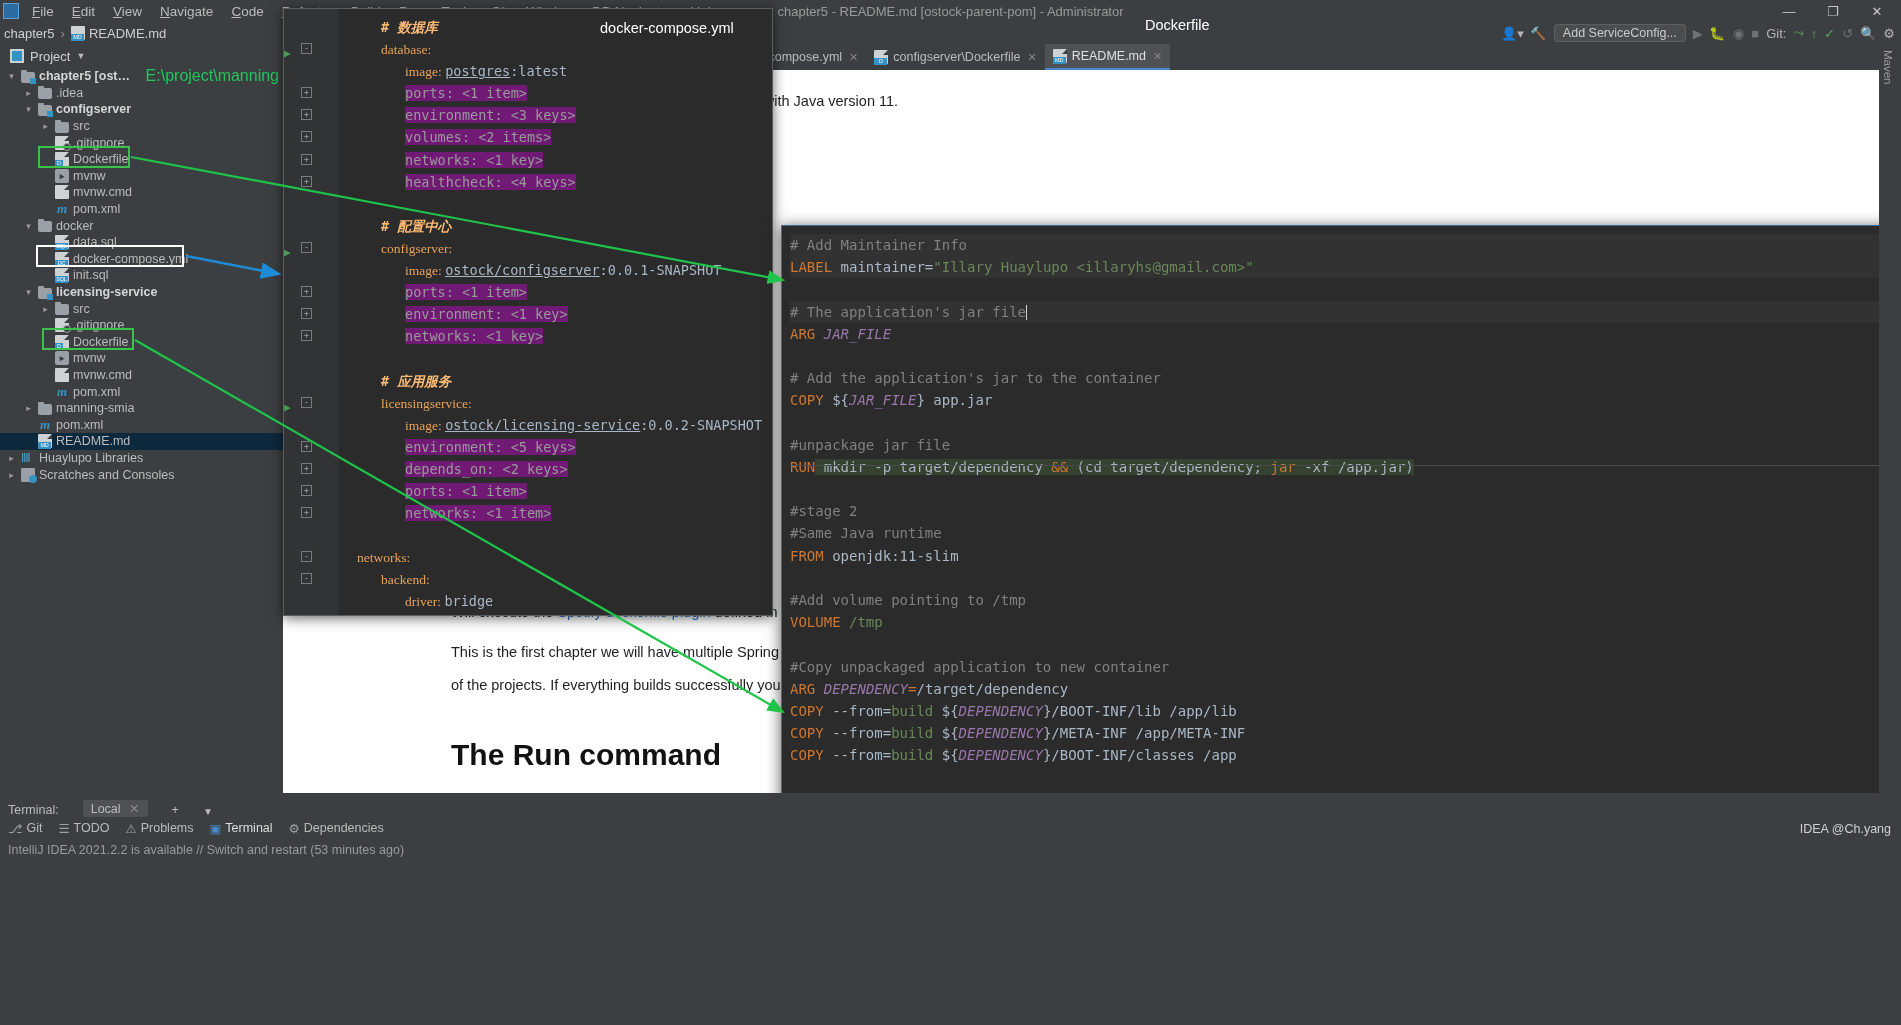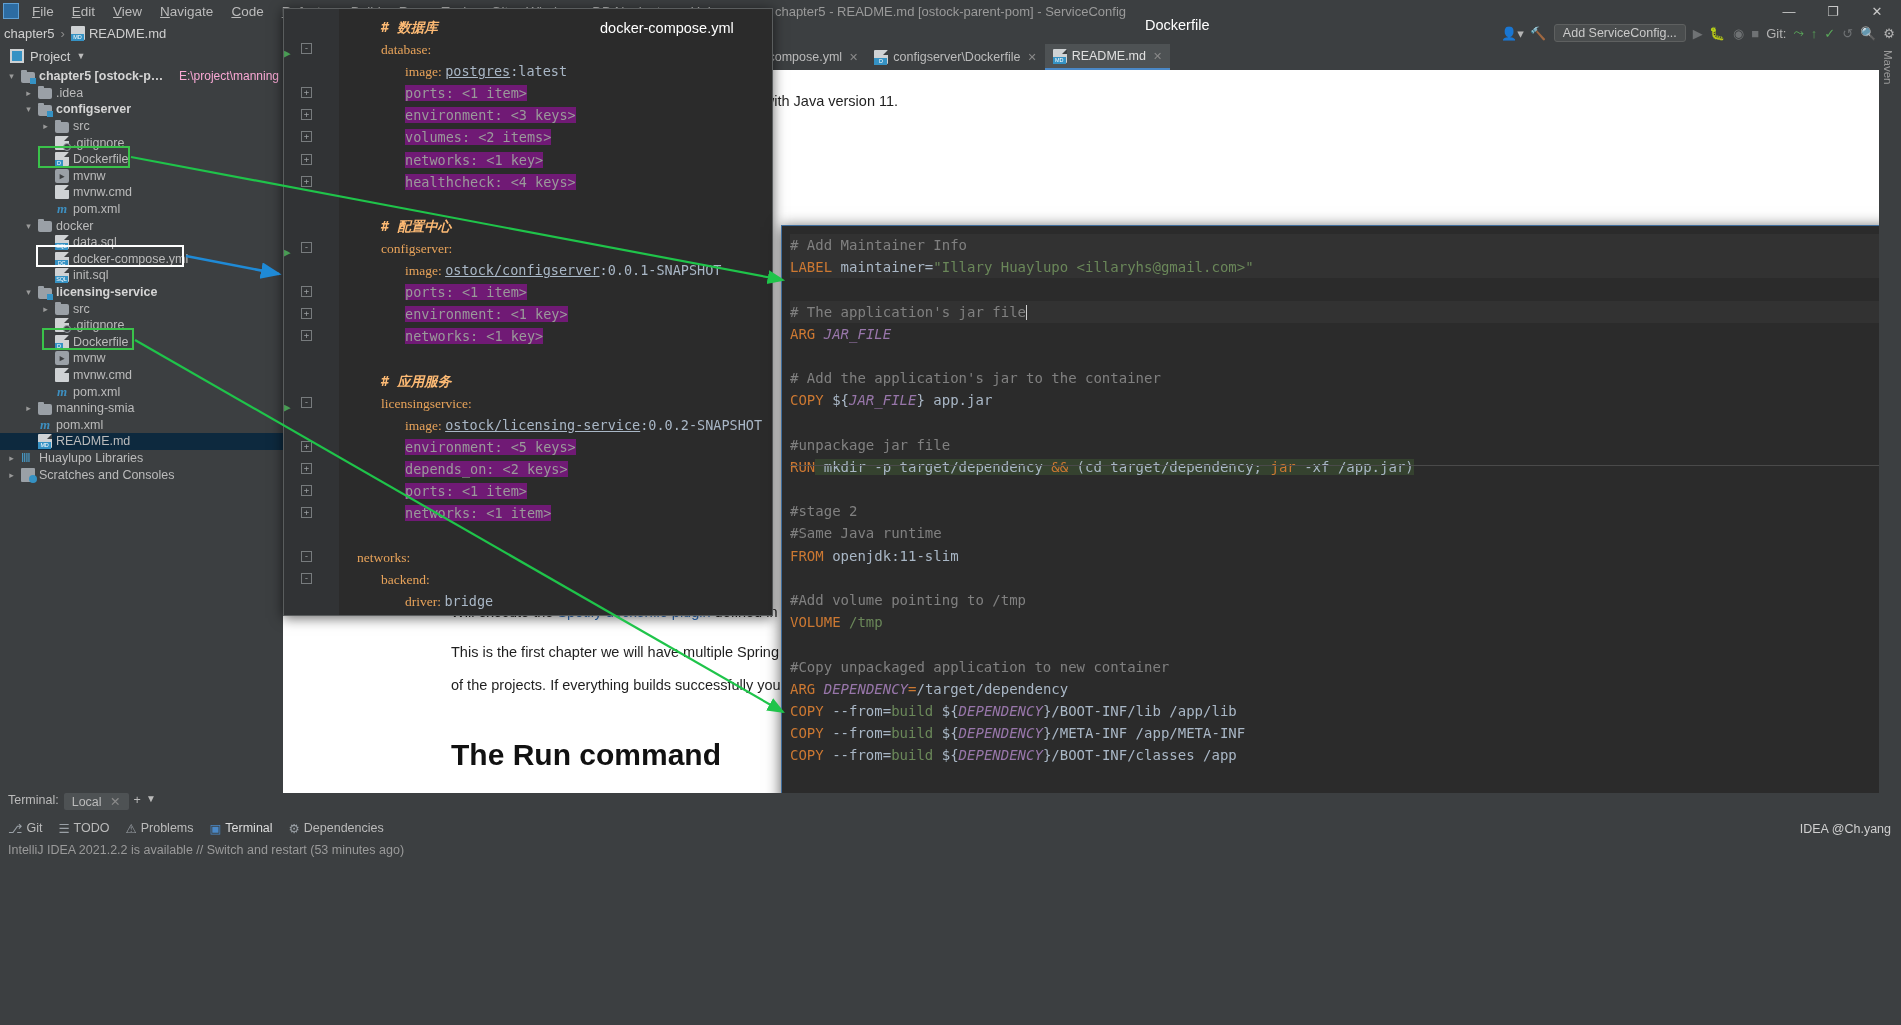--- a/index.html
+++ b/index.html
@@ -41,21 +41,21 @@
     padding-left:10px; font-size:13px; color:#d0d0d0; }
   #tree { position:absolute; top:24px; left:0; right:0; bottom:0; overflow:hidden;
     font-size:12.5px; }
   .node { height:16.6px; display:flex; align-items:center; gap:4px; white-space:nowrap;
     color:#bbbbbb; padding-right:4px; position:relative; }
   .node.sel { background:#0d293e; }
   .arrow { width:11px; text-align:center; color:#9a9a9a; font-size:9px; flex:0 0 11px; }
   .ficon { width:14px; height:14px; flex:0 0 14px; display:inline-block; position:relative; }
   .lbl { overflow:hidden; text-overflow:ellipsis; }
   .lbl.bold { font-weight:bold; color:#d5d5d5; }
-  .path-hint { color:#f9a8d4; font-size:12px; margin-left:5px;text-align:right; }
+  .path-hint { color:#22c55e; font-size:16px; margin-left:5px;text-align:right; }
 
   
   .ic-folder { background:#9aa0a6; border-radius:1px 2px 2px 2px; }
   .ic-folder::before{content:"";position:absolute;left:0;top:-2px;width:6px;height:3px;
     background:#9aa0a6;border-radius:1px;}
   .ic-mod::after{content:"";position:absolute;right:-1px;bottom:-1px;width:6px;height:6px;
     background:#3592c4;}
   
   .ic-file { background:#cfd2d4; border-radius:1px; }
   .ic-file::after{content:"";position:absolute;right:0;top:0;border-width:0 0 5px 5px;
@@ -121,21 +121,21 @@
     white-space:nowrap; }
   #df-sep { position:absolute; left:8px; right:8px; top:239px; height:1px; background:#4a4a4a; }
 
   
   .hlbox { position:absolute; pointer-events:none; }
   svg.overlay { position:absolute; left:0; top:0; width:1901px; height:1025px;
     pointer-events:none; }
 
   
   #term-bar { position:absolute; left:0; top:793px; width:1901px; height:24px;
-    background:#3c3f41; display:flex; align-items:flex-start; gap:5px; padding-left:8px;
+    background:#3c3f41; display:flex; align-items:flex-end; gap:24px; padding-left:8px;
     font-size:12.5px; color:#bbbbbb; }
   .term-tab { padding:1px 8px; font-size:12.5px; }
   .term-tab.sel { background:#4e5254; border-radius:2px; }
   #status-bar { position:absolute; left:0; top:817px; width:1901px; height:22px;
     background:#3c3f41; display:flex; align-items:center; gap:16px; padding-left:8px;
     font-size:12.5px; color:#bbbbbb; }
   .sb-item { display:flex; align-items:center; gap:4px; white-space:nowrap; }
   .sb-item.act { color:#dddddd; }
   #msg-bar { position:absolute; left:0; top:839px; width:1901px; height:22px;
     background:#3c3f41; font-size:12.5px; color:#9a9a9a; padding-left:8px;
@@ -161,21 +161,21 @@
       <div class="menu-item"><u>C</u>ode</div>
       <div class="menu-item"><u>R</u>efactor</div>
       <div class="menu-item"><u>B</u>uild</div>
       <div class="menu-item"><u>R</u>un</div>
       <div class="menu-item"><u>T</u>ools</div>
       <div class="menu-item"><u>G</u>it</div>
       <div class="menu-item"><u>W</u>indow</div>
       <div class="menu-item"><u>D</u>B Navigator</div>
       <div class="menu-item"><u>H</u>elp</div>
     </div>
-  <div id="win-title">chapter5 - README.md [ostock-parent-pom] - ServiceConfig</div>
+  <div id="win-title">chapter5 - README.md [ostock-parent-pom] - Administrator</div>
   <div id="win-btns">
     <div class="win-btn">—</div>
     <div class="win-btn">❐</div>
     <div class="win-btn">✕</div>
   </div>
 </div>
 
 <div id="navbar">
   <div class="crumb">
     <span>chapter5</span>

